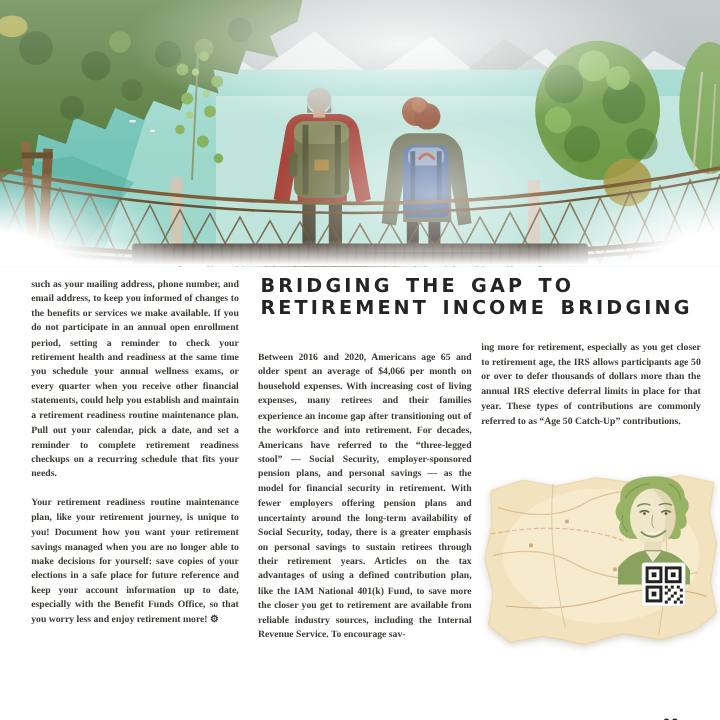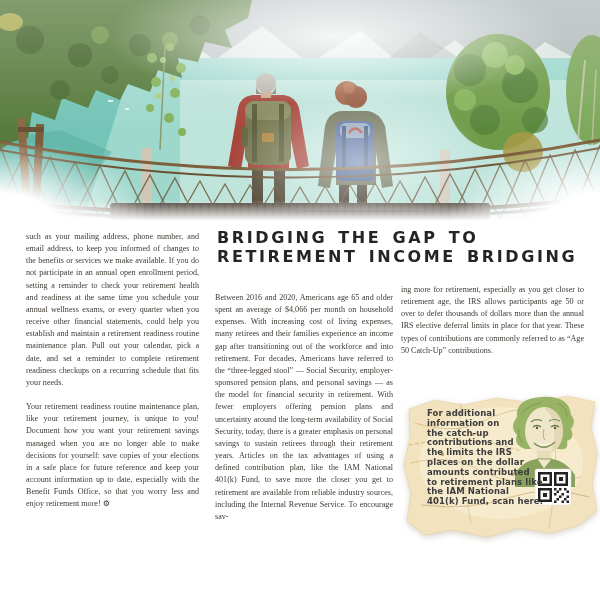--- a/index.html
+++ b/index.html
@@ -19,21 +19,21 @@
   .hero-fade-br{position:absolute;right:0;bottom:0;width:150px;height:80px;pointer-events:none;
         background:radial-gradient(ellipse at 100% 100%, #fff 25%, rgba(255,255,255,0) 72%);}
   .hero-haze{position:absolute;left:230px;top:90px;width:260px;height:120px;pointer-events:none;
         background:radial-gradient(ellipse at 50% 60%, rgba(255,255,255,.55), rgba(255,255,255,0) 70%);}
   
   .headline{position:absolute;left:217px;top:229px;width:372px;
         font-family:"DejaVu Sans", sans-serif;font-weight:700;font-size:16px;line-height:18.5px;
         letter-spacing:2.6px;word-spacing:3px;color:#262327;}
   
   .col{position:absolute;font-size:8.1px;line-height:12.15px;text-align:justify;color:#3e3933;}
-  .col p{margin:0 0 12px 0;}
+  .col p{margin:0 0 12px 0;font-weight:bold;}
   .col-left{left:26px;top:231px;width:173px;}
   .col-mid{left:215px;top:292px;width:178px;}
   .col-right{left:401px;top:284px;width:183px;}
   
   .callout{position:absolute;left:401px;top:393px;width:200px;height:152px;
         filter:drop-shadow(0 2px 3px rgba(90,70,30,.25));}
   .callout-text{position:absolute;left:26px;top:16px;width:128px;
         font-family:"DejaVu Sans", sans-serif;font-weight:700;font-size:8.5px;line-height:9.8px;
         letter-spacing:.1px;color:#3c3b3d;white-space:pre-line;}
   
@@ -238,27 +238,17 @@
           <rect x="24" y="26.5" width="2.5" height="2.5"></rect>
             <rect x="31.5" y="26.5" width="2.5" height="2.5"></rect>
           <rect x="21.5" y="29" width="2.5" height="2.5"></rect>
             <rect x="29" y="29" width="2.5" height="2.5"></rect>
           <rect x="19" y="31.5" width="2.5" height="2.5"></rect>
             <rect x="26.5" y="31.5" width="2.5" height="2.5"></rect>
             <rect x="31.5" y="31.5" width="2.5" height="2.5"></rect>
         </g>
       </g>
     </svg>
-    <div class="callout-text">For additional
-information on
-the catch-up
-contributions and
-the limits the IRS
-places on the dollar
-amounts contributed
-to retirement plans like
-the IAM National
-401(k) Fund, scan here.</div>
   </div>
 
   <div class="page-number">09</div>
 
 </div>
 
 </body></html>

